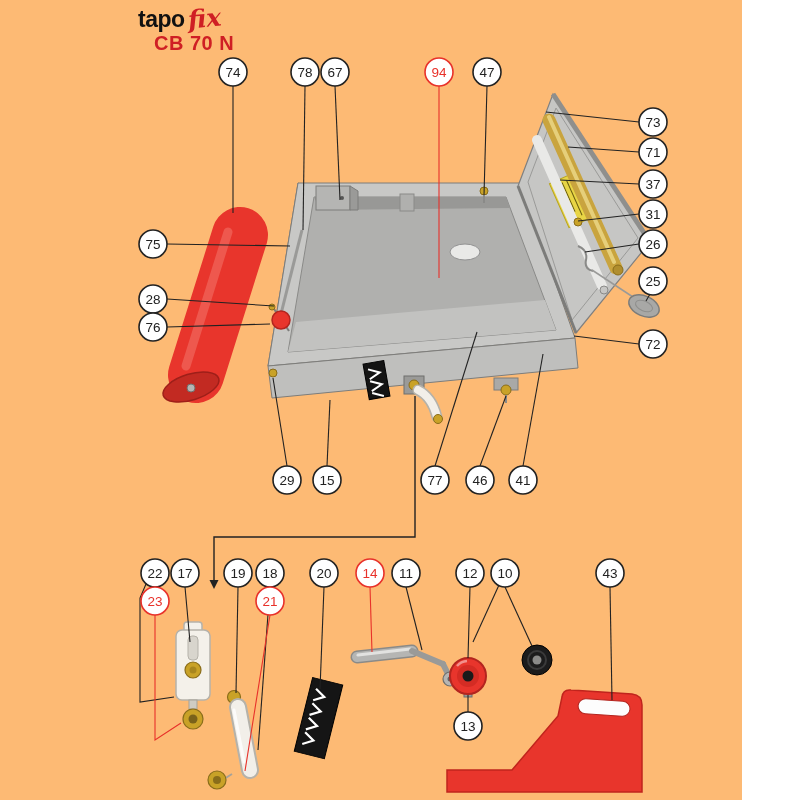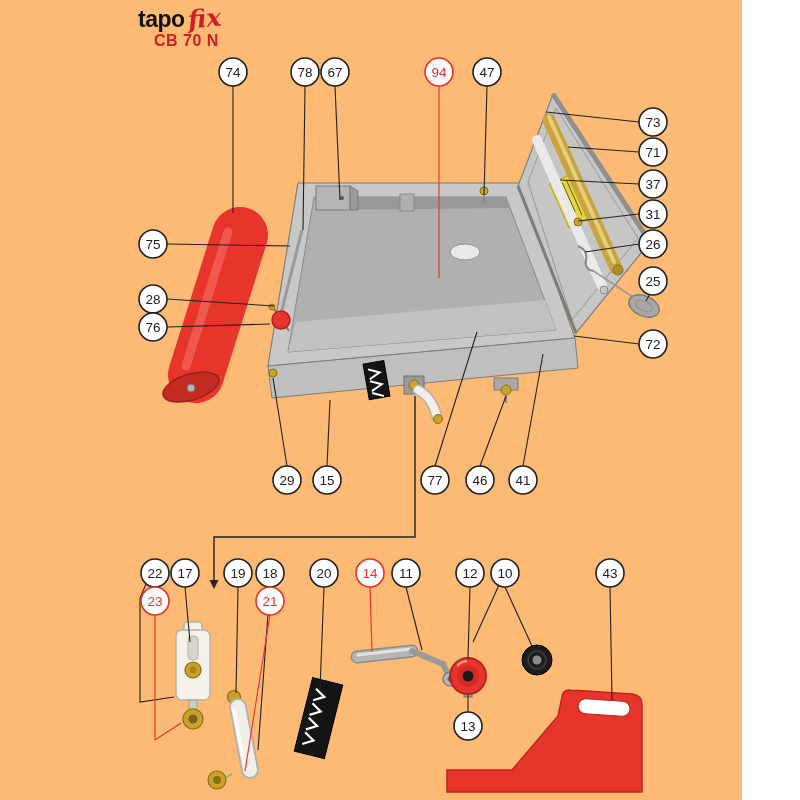--- a/index.html
+++ b/index.html
@@ -4,22 +4,22 @@
 <style>
   html,body{margin:0;padding:0;background:#ffffff;}
   .stage{position:relative;width:742px;height:800px;background:#fdba74;overflow:hidden;
          font-family:"Liberation Sans",sans-serif;}
   .brand{position:absolute;left:138px;top:6px;z-index:5;line-height:1;}
   .logo-row{display:flex;align-items:baseline;}
   .logo-main{font-weight:bold;font-size:23px;color:#111;letter-spacing:-0.5px;}
   .logo-script{color:#cf1f24;font-style:italic;font-weight:bold;font-size:25px;
                font-family:"DejaVu Serif",serif;margin-left:3px;display:inline-block;
                transform:rotate(-5deg);}
-  .model{color:#cf1f24;font-weight:bold;font-size:16px;margin-top:2px;margin-left:16px;
-         letter-spacing:0.5px;}
+  .model{color:#cf1f24;font-weight:bold;font-size:20px;margin-top:2px;margin-left:16px;
+         letter-spacing:0.5px;text-align:center;}
   svg{position:absolute;left:0;top:0;}
 </style>
 </head>
 <body>
 
 <div class="stage">
 
   <div class="brand">
     <div class="logo-row">
       <span class="logo-main">tapo</span>

